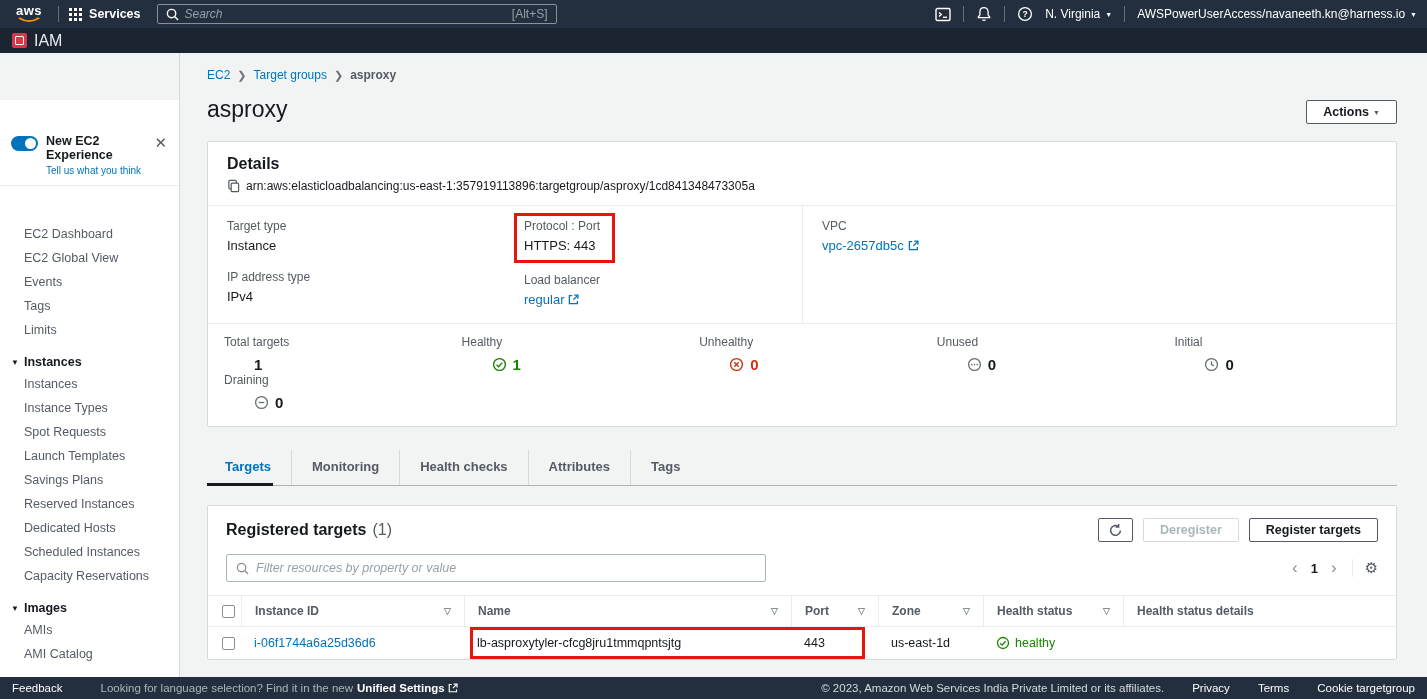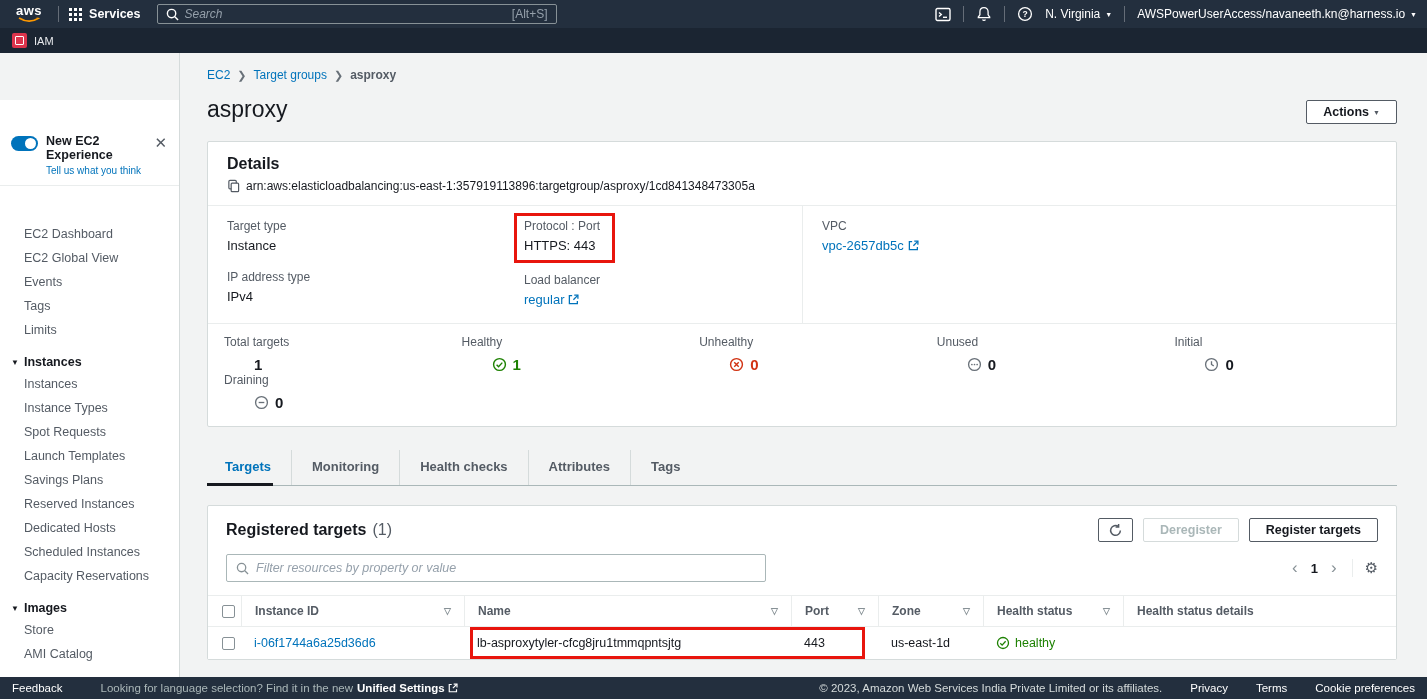--- a/index.html
+++ b/index.html
@@ -17,21 +17,21 @@
                 display:flex; align-items:center; gap:6px; padding:0 8px; margin-left:6px; }
   .search-box input { flex:1; background:transparent; border:none; outline:none; color:#fff; font-size:12px; font-style:italic; font-family:inherit; }
   .search-box input::placeholder { color:#95a0ab; font-style:italic; }
   .search-shortcut { color:#95a0ab; font-size:12px; }
   .topbar-right { margin-left:auto; display:flex; align-items:center; gap:12px; }
   .tb-icon-btn { display:flex; align-items:center; cursor:pointer; }
   .tb-menu { display:flex; align-items:center; gap:5px; font-size:12px; cursor:pointer; white-space:nowrap; }
   .caret { font-size:7px; color:#fff; }
 
   
-  .favbar { height:25px; background:#1b2532; display:flex; align-items:center; gap:7px; padding:0 12px; color:#e8eaed; font-size:11px; }
+  .favbar { height:25px; background:#1b2532; display:flex; align-items:center; gap:7px; padding:0 12px; color:#e8eaed; font-size:16px; }
   .iam-ic { width:15px; height:15px; background:#dd344c; border-radius:2px; display:flex; align-items:center; justify-content:center; }
   .iam-ic::after { content:""; width:7px; height:7px; border:1.5px solid #fff; border-radius:1px; }
 
   
   .shell { display:flex; height:624px; }
   .sidebar { width:180px; background:#fff; border-right:1px solid #d5dbdb; flex-shrink:0; display:flex; flex-direction:column;gap:24px; }
   .side-gap { height:54px; background:#f2f3f3; }
   .new-exp { background:#fff; border-bottom:1px solid #eaeded; padding:10px 10px 9px 11px; display:flex; align-items:flex-start; gap:8px; }
   .toggle { width:27px; height:15px; border-radius:8px; background:#0073bb; position:relative; flex-shrink:0; margin-top:2px; cursor:pointer; }
   .toggle::after { content:""; position:absolute; width:11px; height:11px; border-radius:50%; background:#fff; top:2px; right:2px; }
@@ -234,21 +234,21 @@
       <a class="side-item">Savings Plans</a>
       <a class="side-item">Reserved Instances</a>
       <a class="side-item">Dedicated Hosts</a>
       <a class="side-item">Scheduled Instances</a>
       <a class="side-item">Capacity Reservations</a>
 
       <div class="side-section">
         <span class="sec-caret">▼</span>
         <span>Images</span>
       </div>
-      <a class="side-item">Store</a>
+      <a class="side-item">AMIs</a>
       <a class="side-item">AMI Catalog</a>
 
       <div class="side-section">
         <span class="sec-caret">▼</span>
         <span>Elastic Block Store</span>
       </div>
       <a class="side-item">Volumes</a>
       <a class="side-item">Snapshots</a>
     </nav>
   </aside>
@@ -484,15 +484,15 @@
           <path d="M4.5 1.8H1.5v8.7h8.7V7.5" fill="none" stroke="#fff" stroke-width="1.4"></path>
           <path d="M6.8 1.3h4v4" fill="none" stroke="#fff" stroke-width="1.4"></path>
           <path d="M10.6 1.5L5.9 6.2" fill="none" stroke="#fff" stroke-width="1.4"></path>
         </svg>
     </span>
   </span>
   <span class="f-right">
     <span class="f-copy">© 2023, Amazon Web Services India Private Limited or its affiliates.</span>
     <span class="f-link">Privacy</span>
     <span class="f-link">Terms</span>
-    <span class="f-link">Cookie preferences</span>
+    <span class="f-link">Cookie targetgroup</span>
   </span>
 </footer>
 
 </body></html>

